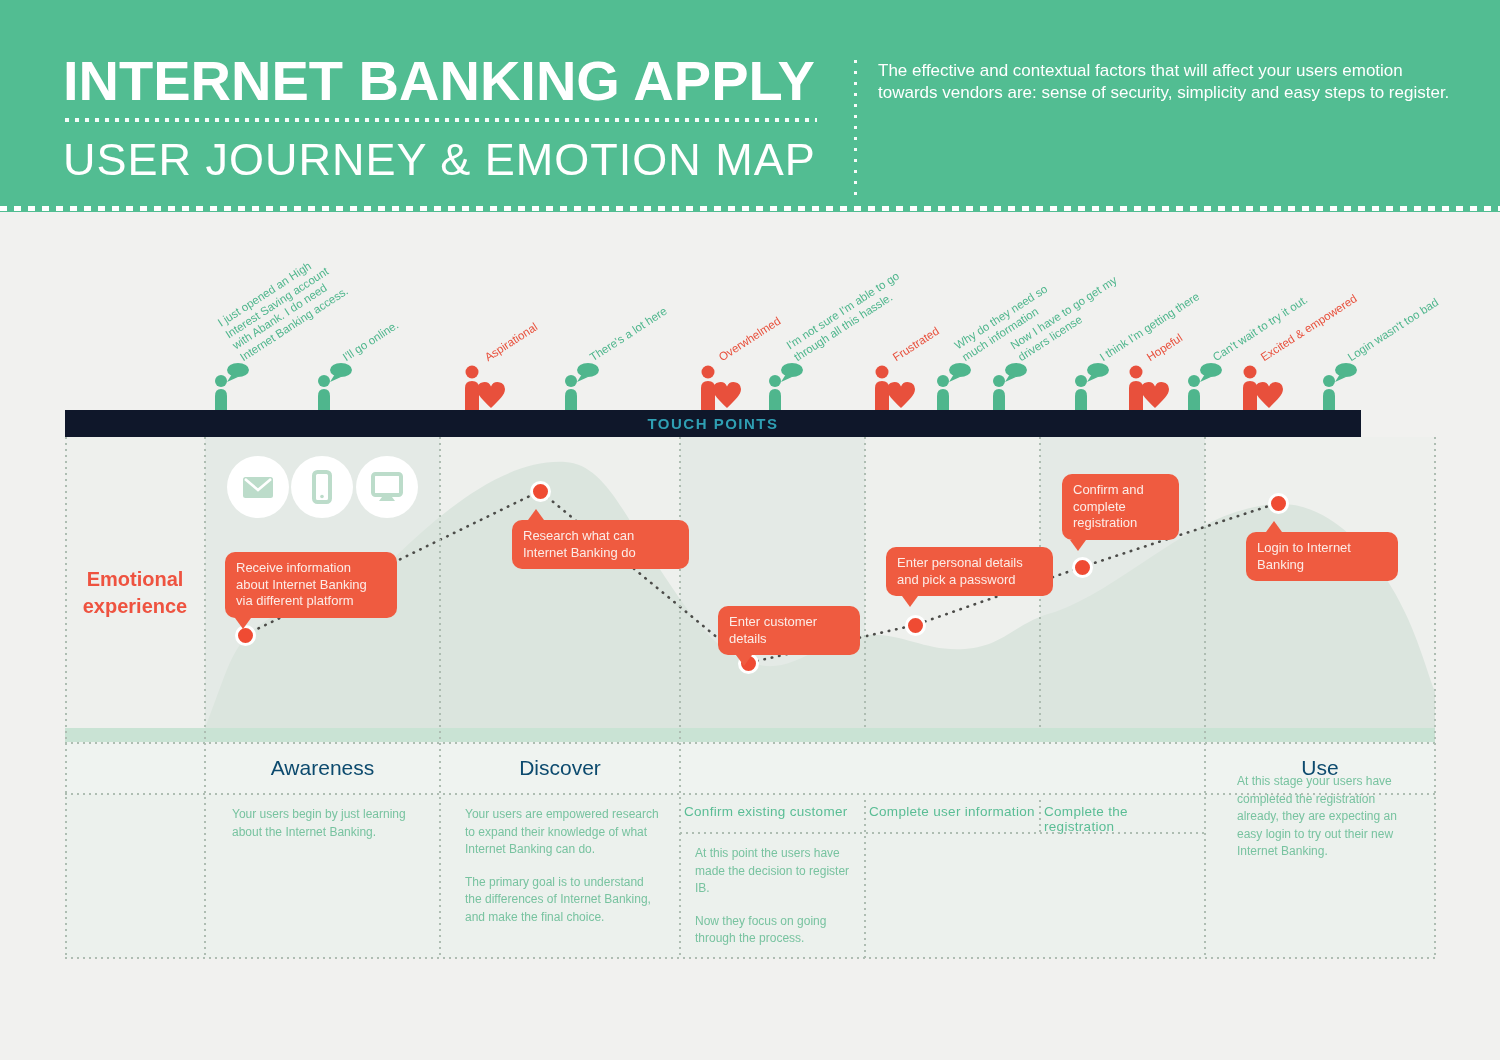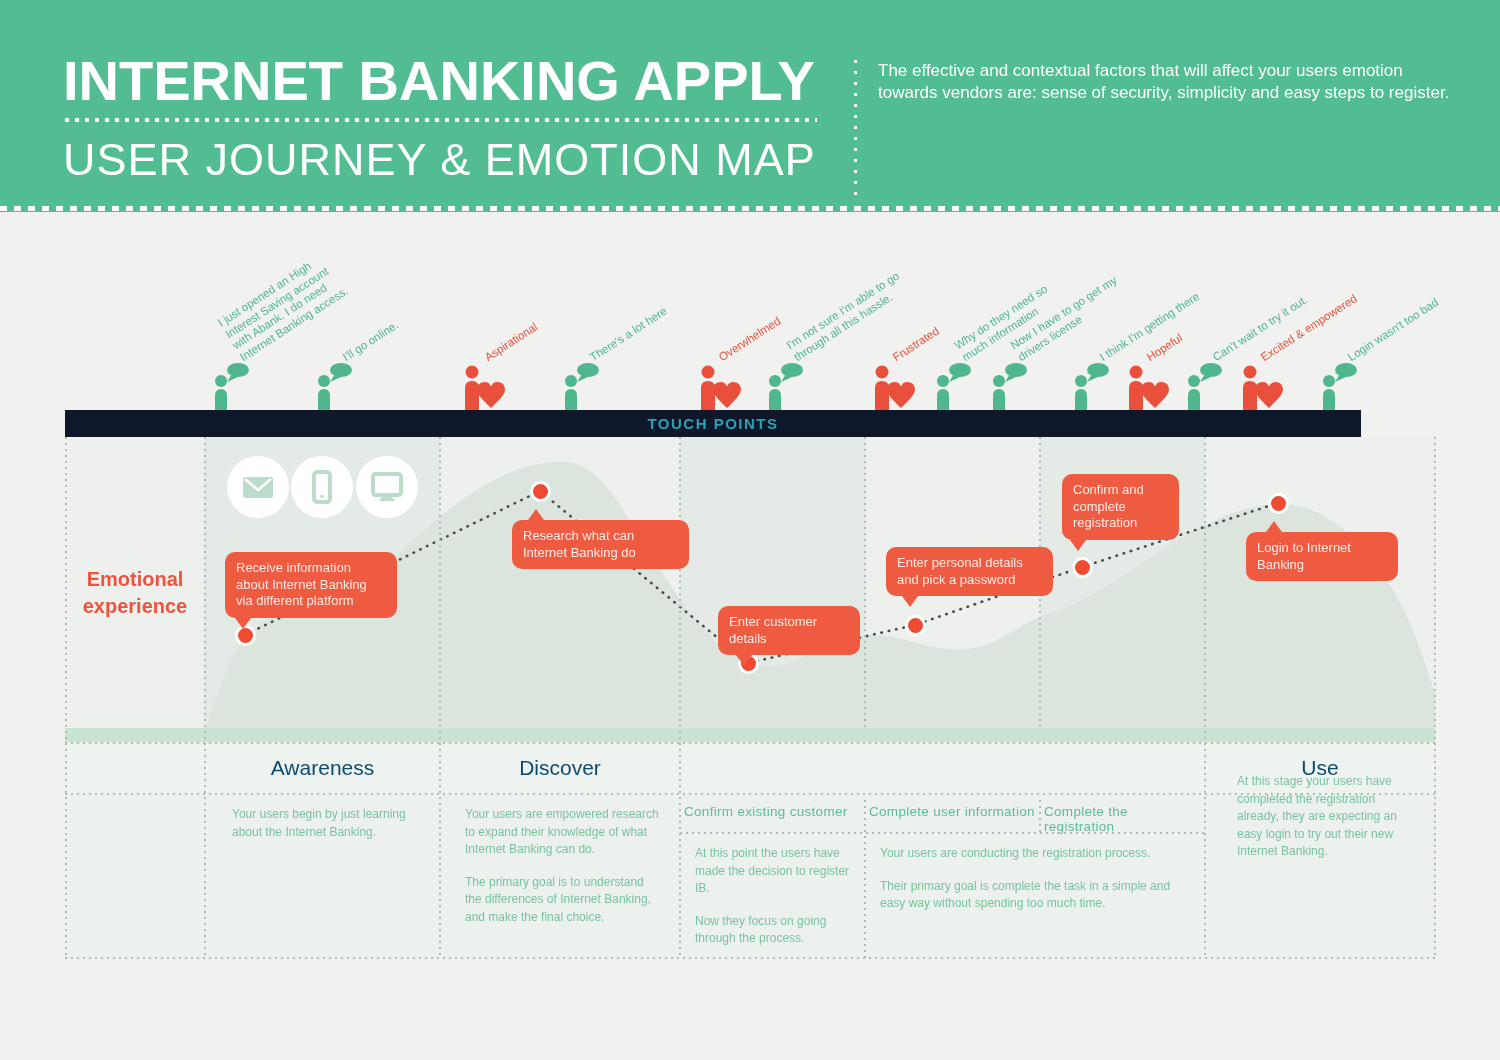--- a/index.html
+++ b/index.html
@@ -312,24 +312,20 @@
   <div class="goal-text" style="left:232px;top:806px;width:180px">
     <p>Your users begin by just learning about the Internet Banking.</p>
   </div>
   <div class="goal-text" style="left:465px;top:806px;width:195px">
     <p>Your users are empowered research to expand their knowledge of what Internet Banking can do.</p>
     <p>The primary goal is to understand the differences of Internet Banking, and make the final choice.</p>
   </div>
   <div class="goal-text" style="left:695px;top:845px;width:160px">
     <p>At this point the users have made the decision to register IB.</p>
     <p>Now they focus on going through the process.</p>
-  </div>
-  <div class="goal-text" style="left:880px;top:845px;width:312px">
-    <p>Your users are conducting the registration process.</p>
-    <p>Their primary goal is complete the task in a simple and easy way without spending too much time.</p>
   </div>
   <div class="goal-text" style="left:1237px;top:773px;width:180px">
     <p>At this stage your users have completed the registration already, they are expecting an easy login to try out their new Internet Banking.</p>
   </div>
 
   <div class="vline" style="left:65px;top:437px;height:521px"></div>
   <div class="vline" style="left:204px;top:437px;height:521px"></div>
   <div class="vline" style="left:439px;top:437px;height:521px"></div>
   <div class="vline" style="left:679px;top:437px;height:521px"></div>
   <div class="vline" style="left:864px;top:437px;height:291px"></div>

